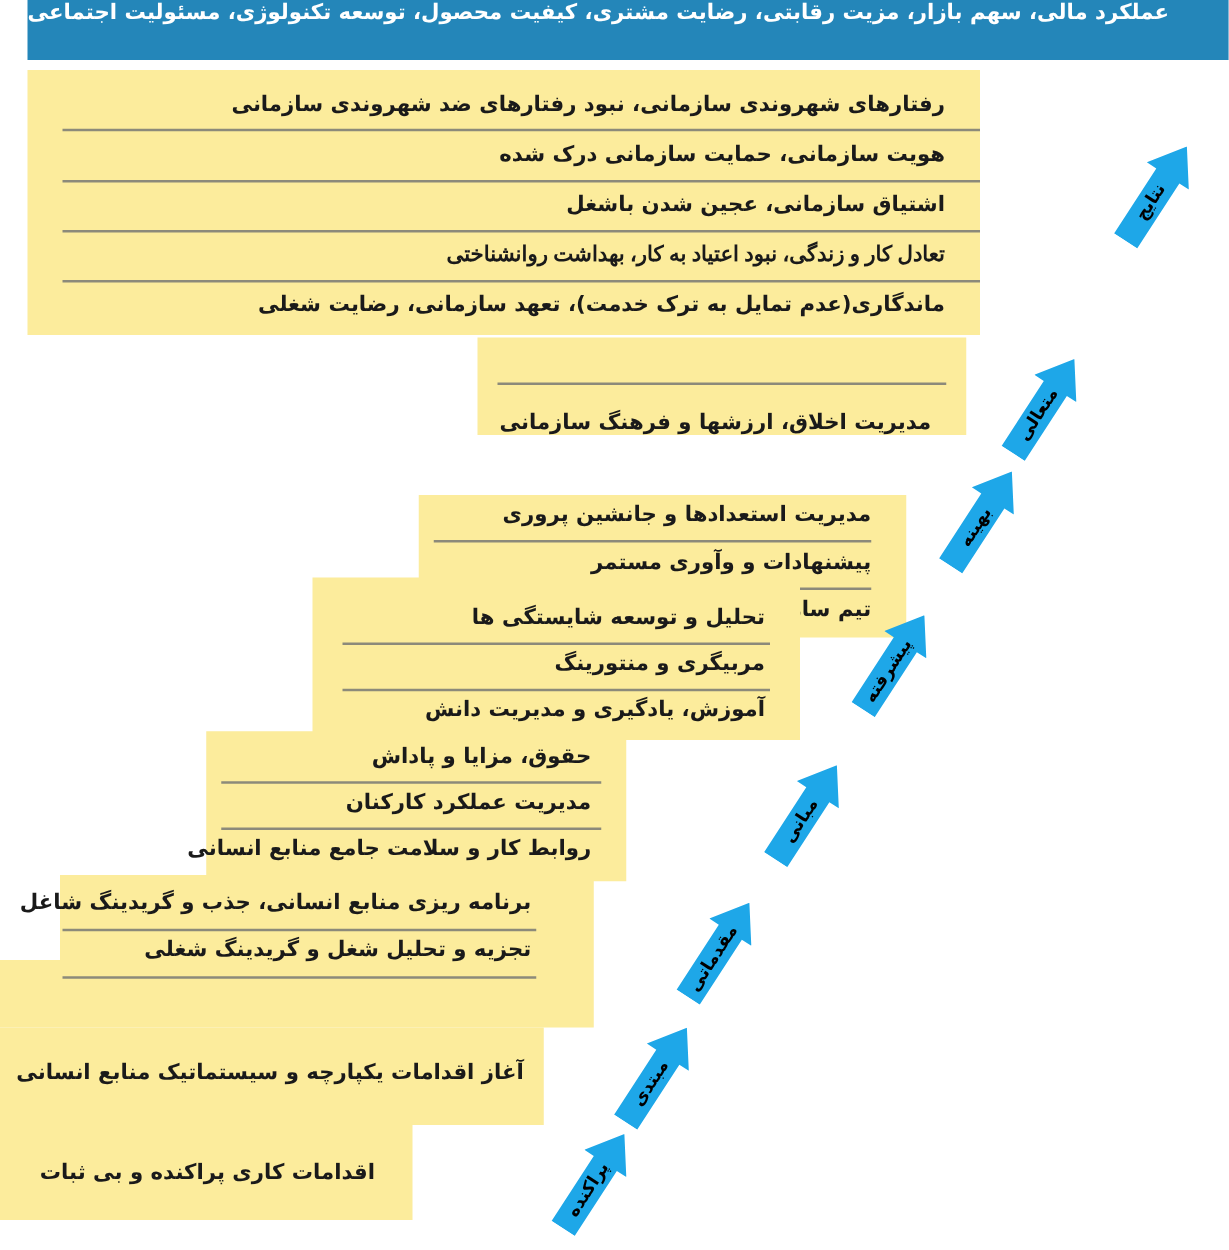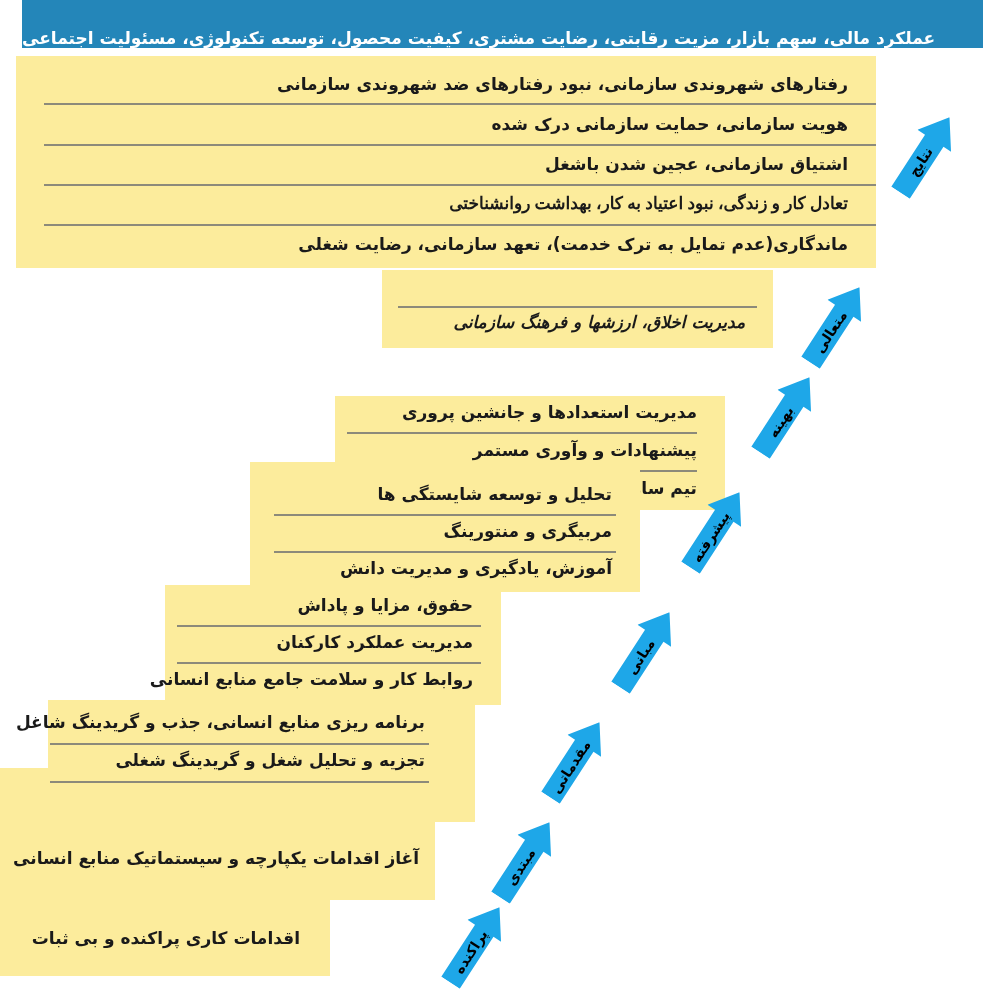--- a/index.html
+++ b/index.html
@@ -4,21 +4,21 @@
   <style>
     html, body { margin: 0; padding: 0; }
     body {
       width: 983px; height: 1000px; position: relative; overflow: hidden;
       background: #ffffff;
       font-family: "DejaVu Sans", sans-serif;
     }
     .header {
       position: absolute; left: 22px; top: 0; width: 961px; height: 48px;
       background: #2486b9; color: #ffffff;
-      display: flex; align-items: flex-end; justify-content: flex-end;
+      display: flex; align-items: flex-start; justify-content: flex-end;
       padding-right: 14px; box-sizing: border-box;
       font-size: 17px; font-weight: bold; direction: rtl; white-space: nowrap;
     }
     .header span { direction: rtl; }
     .block {
       position: absolute; background: #fcec9c;
       box-sizing: border-box; direction: rtl;
     }
     .row {
       position: absolute; right: 28px;
@@ -40,35 +40,35 @@
       direction: rtl; white-space: nowrap;
     }
   </style>
 </head>
 <body>
 
 <div class="header">
   <span>عملکرد مالی، سهم بازار، مزیت رقابتی، رضایت مشتری، کیفیت محصول، توسعه تکنولوژی، مسئولیت اجتماعی</span>
 </div>
 
-<div class="block" style="left:16px; top:56px; width:860px; height:212px;">
+<div class="block" style="left:22px; top:56px; width:762px; height:212px;">
   <div class="row" style="top:16px;">رفتارهای شهروندی سازمانی، نبود رفتارهای ضد شهروندی سازمانی</div>
   <div class="sep" style="top:47px; left:28px; right:0;"></div>
   <div class="row" style="top:56px;">هویت سازمانی، حمایت سازمانی درک شده</div>
   <div class="sep" style="top:88px; left:28px; right:0;"></div>
   <div class="row" style="top:96px;">اشتیاق سازمانی، عجین شدن باشغل</div>
   <div class="sep" style="top:128px; left:28px; right:0;"></div>
   <div class="row" style="top:136px;font-family:Liberation Serif, serif;">تعادل کار و زندگی، نبود اعتیاد به کار، بهداشت روانشناختی</div>
   <div class="sep" style="top:168px; left:28px; right:0;"></div>
   <div class="row" style="top:176px;">ماندگاری(عدم تمایل به ترک خدمت)، تعهد سازمانی، رضایت شغلی</div>
 </div>
 
 <div class="block" style="left:382px; top:270px; width:391px; height:78px;">
   <div class="sep" style="top:36px; left:16px; right:16px;"></div>
-  <div class="row" style="top:40px;font-style:italic;">مدیریت اخلاق، ارزشها و فرهنگ سازمانی</div>
+  <div class="row" style="top:56px;">مدیریت اخلاق، ارزشها و فرهنگ سازمانی</div>
 </div>
 
 <div class="block" style="left:335px; top:348px; width:390px; height:114px;margin-top:48px;">
   <div class="row" style="top:4px;">مدیریت استعدادها و جانشین پروری</div>
   <div class="sep" style="top:36px; left:12px; right:28px;"></div>
   <div class="row" style="top:42px;">پیشنهادات و وآوری مستمر</div>
   <div class="sep" style="top:74px; left:12px; right:28px;"></div>
   <div class="row" style="top:80px;">تیم سازی و پراکنده سازی</div>
 </div>
 

